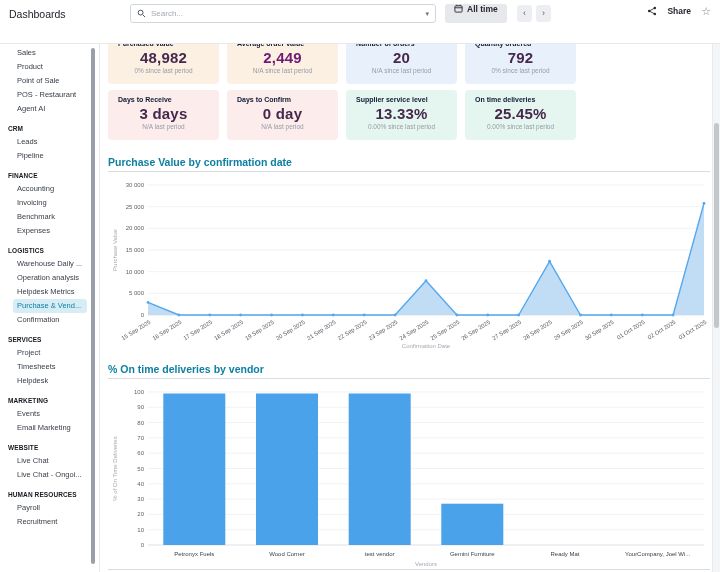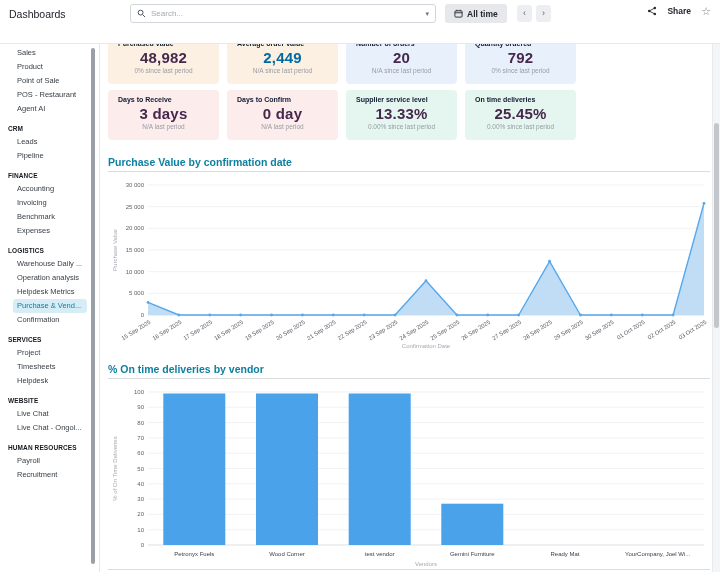--- a/index.html
+++ b/index.html
@@ -10,21 +10,21 @@
   
   .topbar { position:absolute; left:0; top:0; width:720px; height:44px;
     border-bottom:1px solid #e6e8ea; background:#fff; z-index:5; }
   .app-title { position:absolute; left:9px; top:8px; font-size:10.5px; color:#20242b; font-weight:500; }
   .searchbox { position:absolute; left:130px; top:4px; width:306px; height:19px;
     border:1px solid #d2d6da; border-radius:3px; display:flex; align-items:center; padding:0 6px; gap:5px; background:#fff; }
   .searchbox input { border:none; outline:none; flex:1; font-size:8px; color:#374151; background:transparent; }
   .searchbox input::placeholder { color:#a3a9b0; }
   .caret { font-size:7px; color:#6b7280; line-height:1; }
   .filter-btn { position:absolute; left:445px; top:4px; height:19px; background:#e6e8eb; border:none;
-    border-radius:3px; display:flex; align-items:center; gap:4px; padding:0 9px; font-size:8.5px;
+    border-radius:3px; display:flex; gap:4px; padding:0 9px; font-size:8.5px;
     font-weight:700; color:#24282f; cursor:pointer; font-family:inherit; }
   .nav-btn { position:absolute; top:5px; width:15px; height:17px; background:#eceef1; border:none;
     border-radius:3px; color:#5b6168; font-size:9px; line-height:15px; text-align:center; padding:0; cursor:pointer; }
   .nav-btn.prev { left:517px; } .nav-btn.next { left:536px; }
   .share-btn { position:absolute; right:29px; top:6px; display:flex; align-items:center; gap:10px;
     background:none; border:none; font-size:8.5px; font-weight:700; color:#24282f; cursor:pointer; font-family:inherit; }
   .star { position:absolute; right:9px; top:5px; font-size:11px; color:#858c95; cursor:pointer; }
 
   
   .sidebar { position:absolute; left:0; top:28px; bottom:0; width:100px;
@@ -131,20 +131,25 @@
         <div class="sb-item active">Purchase &amp; Vend...</div>
         <div class="sb-item">Confirmation</div>
       </div>
       <div class="sb-section">
         <div class="sb-header">SERVICES</div>
         <div class="sb-item">Project</div>
         <div class="sb-item">Timesheets</div>
         <div class="sb-item">Helpdesk</div>
       </div>
       <div class="sb-section">
+        <div class="sb-header">MARKETING</div>
+        <div class="sb-item">Events</div>
+        <div class="sb-item">Email Marketing</div>
+      </div>
+      <div class="sb-section">
         <div class="sb-header">WEBSITE</div>
         <div class="sb-item">Live Chat</div>
         <div class="sb-item">Live Chat - Ongoi...</div>
       </div>
       <div class="sb-section">
         <div class="sb-header">HUMAN RESOURCES</div>
         <div class="sb-item">Payroll</div>
         <div class="sb-item">Recruitment</div>
       </div>
     </div>
@@ -153,21 +158,21 @@
 </aside>
 
 <div class="kpi-grid" id="kpi-grid">
     <div class="kpi-card" style="background: rgb(252, 240, 227);">
       <div class="kpi-title">Purchased value</div>
       <div class="kpi-value" style="color: rgb(70, 40, 76);">48,982</div>
       <div class="kpi-sub">0% since last period</div>
     </div>
     <div class="kpi-card" style="background: rgb(252, 240, 227);">
       <div class="kpi-title">Average order value</div>
-      <div class="kpi-value" style="color: #0369a1;">2,449</div>
+      <div class="kpi-value" style="color: #701a75;">2,449</div>
       <div class="kpi-sub">N/A since last period</div>
     </div>
     <div class="kpi-card" style="background: rgb(232, 241, 251);">
       <div class="kpi-title">Number of orders</div>
       <div class="kpi-value" style="color: rgb(70, 40, 76);">20</div>
       <div class="kpi-sub">N/A since last period</div>
     </div>
     <div class="kpi-card" style="background: rgb(232, 241, 251);">
       <div class="kpi-title">Quantity ordered</div>
       <div class="kpi-value" style="color: rgb(70, 40, 76);">792</div>

